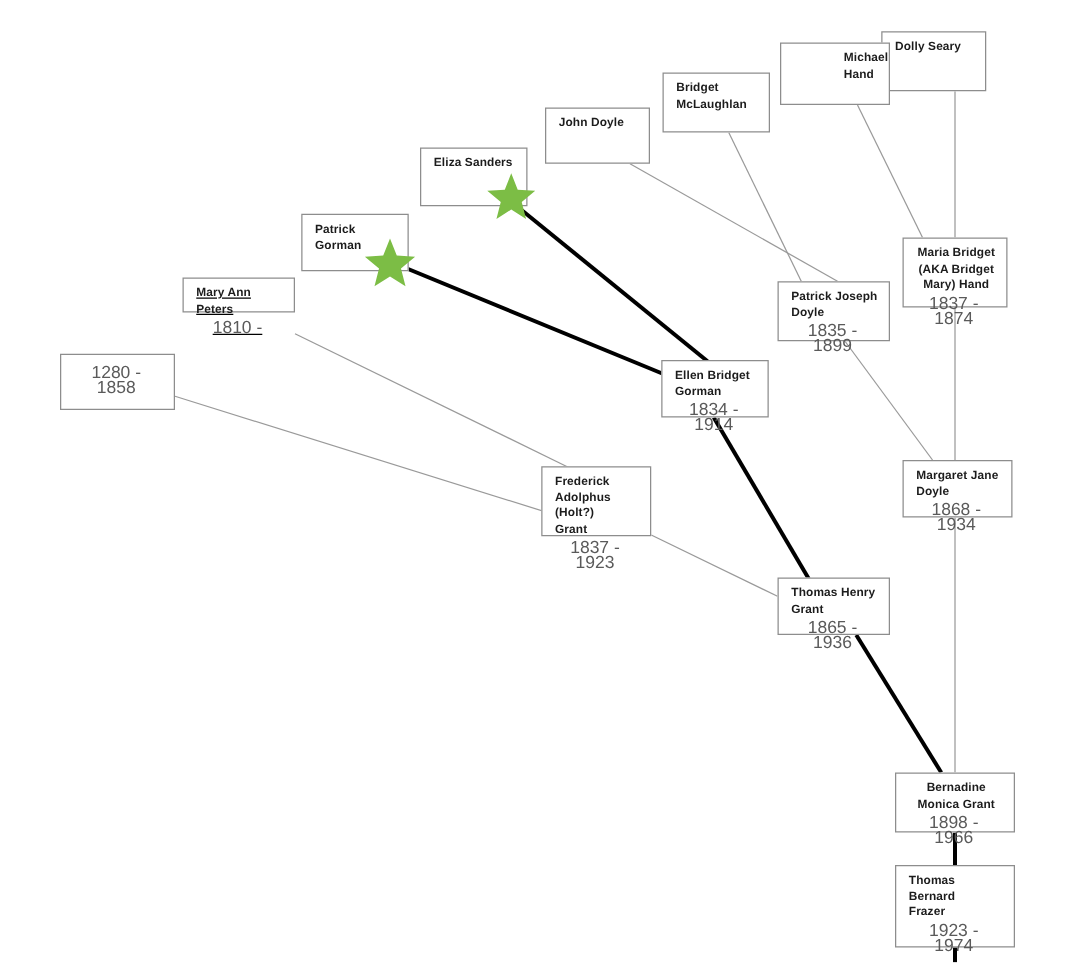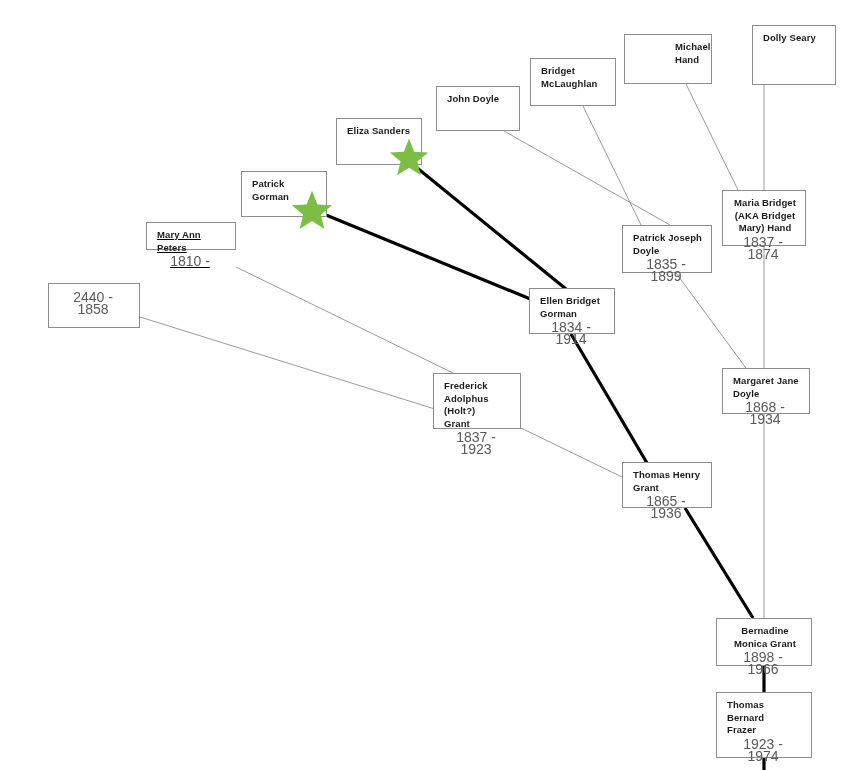--- a/index.html
+++ b/index.html
@@ -77,21 +77,21 @@
       <polyline points="140,317 470,420" fill="none" stroke="#9a9a9a" stroke-width="1" stroke-linecap="butt"></polyline>
       <polyline points="571,334 647,463" fill="none" stroke="#000000" stroke-width="3.2" stroke-linecap="butt"></polyline>
       <polyline points="521,428 622,477" fill="none" stroke="#9a9a9a" stroke-width="1" stroke-linecap="butt"></polyline>
       <polyline points="764,414 764,618" fill="none" stroke="#9a9a9a" stroke-width="1" stroke-linecap="butt"></polyline>
       <polyline points="685,508 753,618" fill="none" stroke="#000000" stroke-width="3.2" stroke-linecap="butt"></polyline>
       <polyline points="764,666 764,692" fill="none" stroke="#000000" stroke-width="3.2" stroke-linecap="butt"></polyline>
       <polyline points="764,742 764,770" fill="none" stroke="#000000" stroke-width="3.2" stroke-linecap="butt"></polyline>
     </svg>
 
   <div id="nodes-layer">
-      <div class="node" style="left: 752px; top: 25px; width: 84px; height: 60px; border-color: rgb(141, 141, 141);">
+      <div class="node" style="left: 705px; top: 25px; width: 84px; height: 48px; border-color: rgb(141, 141, 141);">
         <div class="nm" style="color: rgb(28, 28, 28);">Dolly Seary</div>
       </div>
       <div class="node" style="left: 624px; top: 34px; width: 88px; height: 50px; border-color: rgb(141, 141, 141);">
         <div class="nm" style="color: rgb(28, 28, 28); padding-left: 40px;">Michael Hand</div>
       </div>
       <div class="node" style="left: 530px; top: 58px; width: 86px; height: 48px; border-color: rgb(141, 141, 141);">
         <div class="nm" style="color: rgb(28, 28, 28);">Bridget
 McLaughlan</div>
       </div>
       <div class="node" style="left: 436px; top: 86px; width: 84px; height: 45px; border-color: rgb(141, 141, 141);">
@@ -101,21 +101,21 @@
         <div class="nm" style="color: rgb(28, 28, 28);">Eliza Sanders</div>
       </div>
       <div class="node" style="left: 241px; top: 171px; width: 86px; height: 46px; border-color: rgb(141, 141, 141);">
         <div class="nm" style="color: rgb(28, 28, 28);">Patrick Gorman</div>
       </div>
       <div class="node" style="left: 146px; top: 222px; width: 90px; height: 28px; border-color: rgb(141, 141, 141); text-decoration: underline;">
         <div class="nm" style="color: rgb(28, 28, 28);">Mary Ann Peters</div>
         <div class="dt" style="color: rgb(90, 90, 90);">1810 -</div>
       </div>
       <div class="node" style="left: 48px; top: 283px; width: 92px; height: 45px; border-color: rgb(141, 141, 141);">
-        <div class="dt" style="color: rgb(90, 90, 90);">2440 - 1858</div>
+        <div class="dt" style="color: rgb(90, 90, 90);">1280 - 1858</div>
       </div>
       <div class="node center" style="left: 722px; top: 190px; width: 84px; height: 56px; border-color: rgb(141, 141, 141);">
         <div class="nm" style="color: rgb(28, 28, 28);">Maria Bridget
 (AKA Bridget
 Mary) Hand</div>
         <div class="dt" style="color: rgb(90, 90, 90);">1837 - 1874</div>
       </div>
       <div class="node" style="left: 622px; top: 225px; width: 90px; height: 48px; border-color: rgb(141, 141, 141);">
         <div class="nm" style="color: rgb(28, 28, 28);">Patrick Joseph
 Doyle</div>

